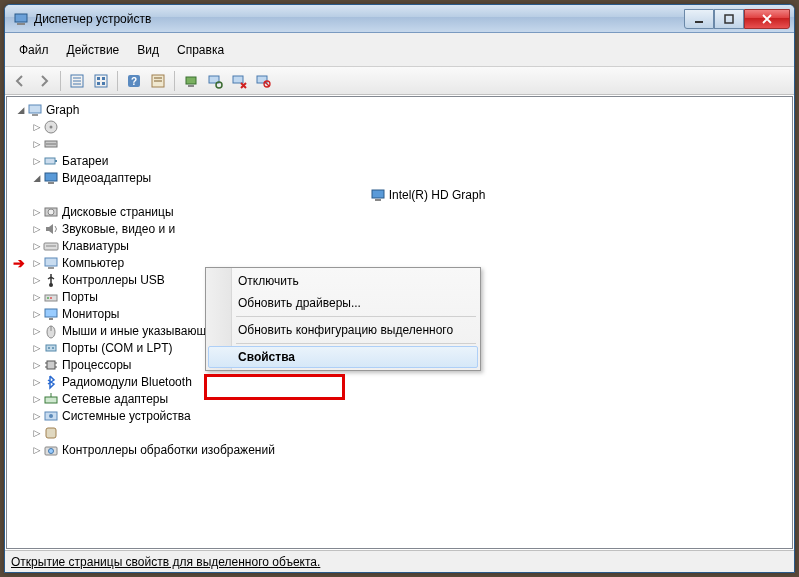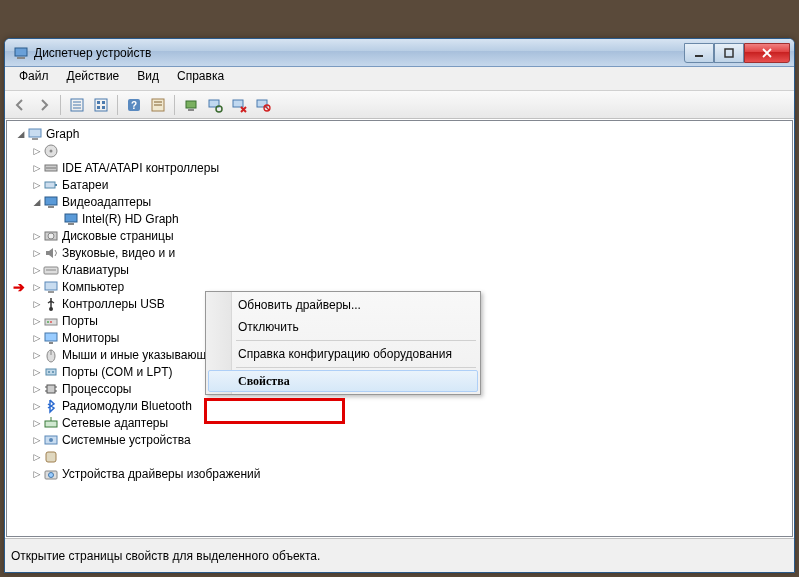--- a/index.html
+++ b/index.html
@@ -14,21 +14,20 @@
   }
   .window {
     position: absolute;
     left: 4px; top: 4px; right: 4px; bottom: 4px;
     background: #fff;
     border: 1px solid #2a5a8a;
     border-radius: 6px 6px 0 0;
     box-shadow: 0 0 6px rgba(0,0,0,0.3);
     display: flex;
     flex-direction: column;
-    margin-top: 34px;
   }
   .titlebar {
     height: 28px;
     background: linear-gradient(to bottom, #d7e4f2 0%, #b8cde4 45%, #a8c0dc 46%, #c6d8ec 100%);
     border-radius: 5px 5px 0 0;
     display: flex;
     align-items: center;
     padding: 0 4px 0 8px;
     border-bottom: 1px solid #7a9ac0;
   }
@@ -43,23 +42,24 @@
     font-size: 10px; color: #333;
     cursor: default;
   }
   .win-btn.min { border-radius: 0 0 0 3px; }
   .win-btn.close {
     width: 46px;
     background: linear-gradient(to bottom, #f08080 0%, #e04040 45%, #c82020 46%, #e85050 100%);
     color: #fff; border-radius: 0 0 3px 0; border-color: #a03030;
   }
   .menubar {
-    height: 24px;
+    height: 34px;
     background: #f0f0f0;
     display: flex;
+    align-items: center;
     padding: 0 6px;
     gap: 2px;
     border-bottom: 1px solid #d0d0d0;
   }
   .menu-item { padding: 2px 8px; cursor: default; }
   .toolbar {
     height: 28px;
     background: linear-gradient(to bottom, #fafafa, #e8e8e8);
     border-bottom: 1px solid #c0c0c0;
     display: flex;
@@ -96,28 +96,29 @@
     cursor: default;
     white-space: nowrap;
   }
   .node .expander {
     width: 12px; text-align: center; color: #666; font-size: 9px;
   }
   .node .nico { width: 16px; height: 16px; margin-right: 3px; flex-shrink: 0; }
   .node .lbl { }
   .indent0 { padding-left: 4px; }
   .indent1 { padding-left: 20px; }
-  .indent2 { padding-left: 40px; }
+  .indent2 { padding-left: 40px; justify-content: center; }
   .statusbar {
-    height: 34px;
+    height: 22px;
     border-top: 1px solid #c0c0c0;
     background: #f0f0f0;
     display: flex;
     align-items: center;
     padding: 0 6px;
+    text-decoration: underline;
   }
   .arrow-annot {
     position: absolute;
     left: 6px; top: 158px;
     color: #d00; font-size: 14px; font-weight: bold;
     pointer-events: none;
     z-index: 5;
   }
   .context-menu {
     position: absolute;
@@ -135,21 +136,20 @@
     align-items: center;
     padding-left: 30px;
     position: relative;
     cursor: default;
   }
   .cm-item:hover, .cm-item.highlight {
     background: linear-gradient(to bottom, #eaf3fb, #d6e8f8);
     border: 1px solid #aecff7;
     border-radius: 2px;
     padding-left: 29px;
-    font-family: Liberation Serif, serif;
   }
   .cm-sep {
     height: 1px;
     background: #d0d0d0;
     margin: 2px 2px 2px 28px;
   }
   .cm-icon-strip {
     position: absolute; left: 0; top: 0; bottom: 0;
     width: 26px;
     background: linear-gradient(to right, #f0f0f0, #e6e6e6);
@@ -299,21 +299,20 @@
             </span>
           </div>
           <div class="node indent1">
             <span class="expander">▷</span>
             <span class="nico">
               <svg width="16" height="16">
                 <rect x="2" y="5" width="12" height="6" fill="#ccc" stroke="#777"></rect>
                 <line x1="3" y1="8" x2="13" y2="8" stroke="#777"></line>
               </svg>
             </span>
-            <span class="lbl">IDE ATA/ATAPI контроллеры</span>
           </div>
           <div class="node indent1">
             <span class="expander">▷</span>
             <span class="nico">
               <svg width="16" height="16">
                 <rect x="2" y="5" width="10" height="6" fill="#cde" stroke="#58a"></rect>
                 <rect x="12" y="7" width="2" height="2" fill="#58a"></rect>
               </svg>
             </span>
             <span class="lbl">Батареи</span>
@@ -481,37 +480,37 @@
             </span>
           </div>
           <div class="node indent1">
             <span class="expander">▷</span>
             <span class="nico">
               <svg width="16" height="16">
                 <rect x="2" y="5" width="12" height="8" rx="1" fill="#ddd" stroke="#888"></rect>
                 <circle cx="8" cy="9" r="2.5" fill="#9cf" stroke="#47a"></circle>
               </svg>
             </span>
-            <span class="lbl">Устройства драйверы изображений</span>
+            <span class="lbl">Контроллеры обработки изображений</span>
           </div>
         </div>
 
     </div>
 
     <div class="context-menu">
       <div class="cm-icon-strip"></div>
       <div class="cm-item">
+          <span>Отключить</span>
+        </div>
+      <div class="cm-item">
           <span>Обновить драйверы...</span>
-        </div>
-      <div class="cm-item">
-          <span>Отключить</span>
         </div>
       <div class="cm-sep"></div>
       <div class="cm-item">
-          <span>Справка конфигурацию оборудования</span>
+          <span>Обновить конфигурацию выделенного</span>
         </div>
       <div class="cm-sep"></div>
       <div class="cm-item highlight">
           <b><span>Свойства</span></b>
         </div>
     </div>
 
     <div class="red-box"></div>
     <div class="arrow-annot">➔</div>
   </div>

